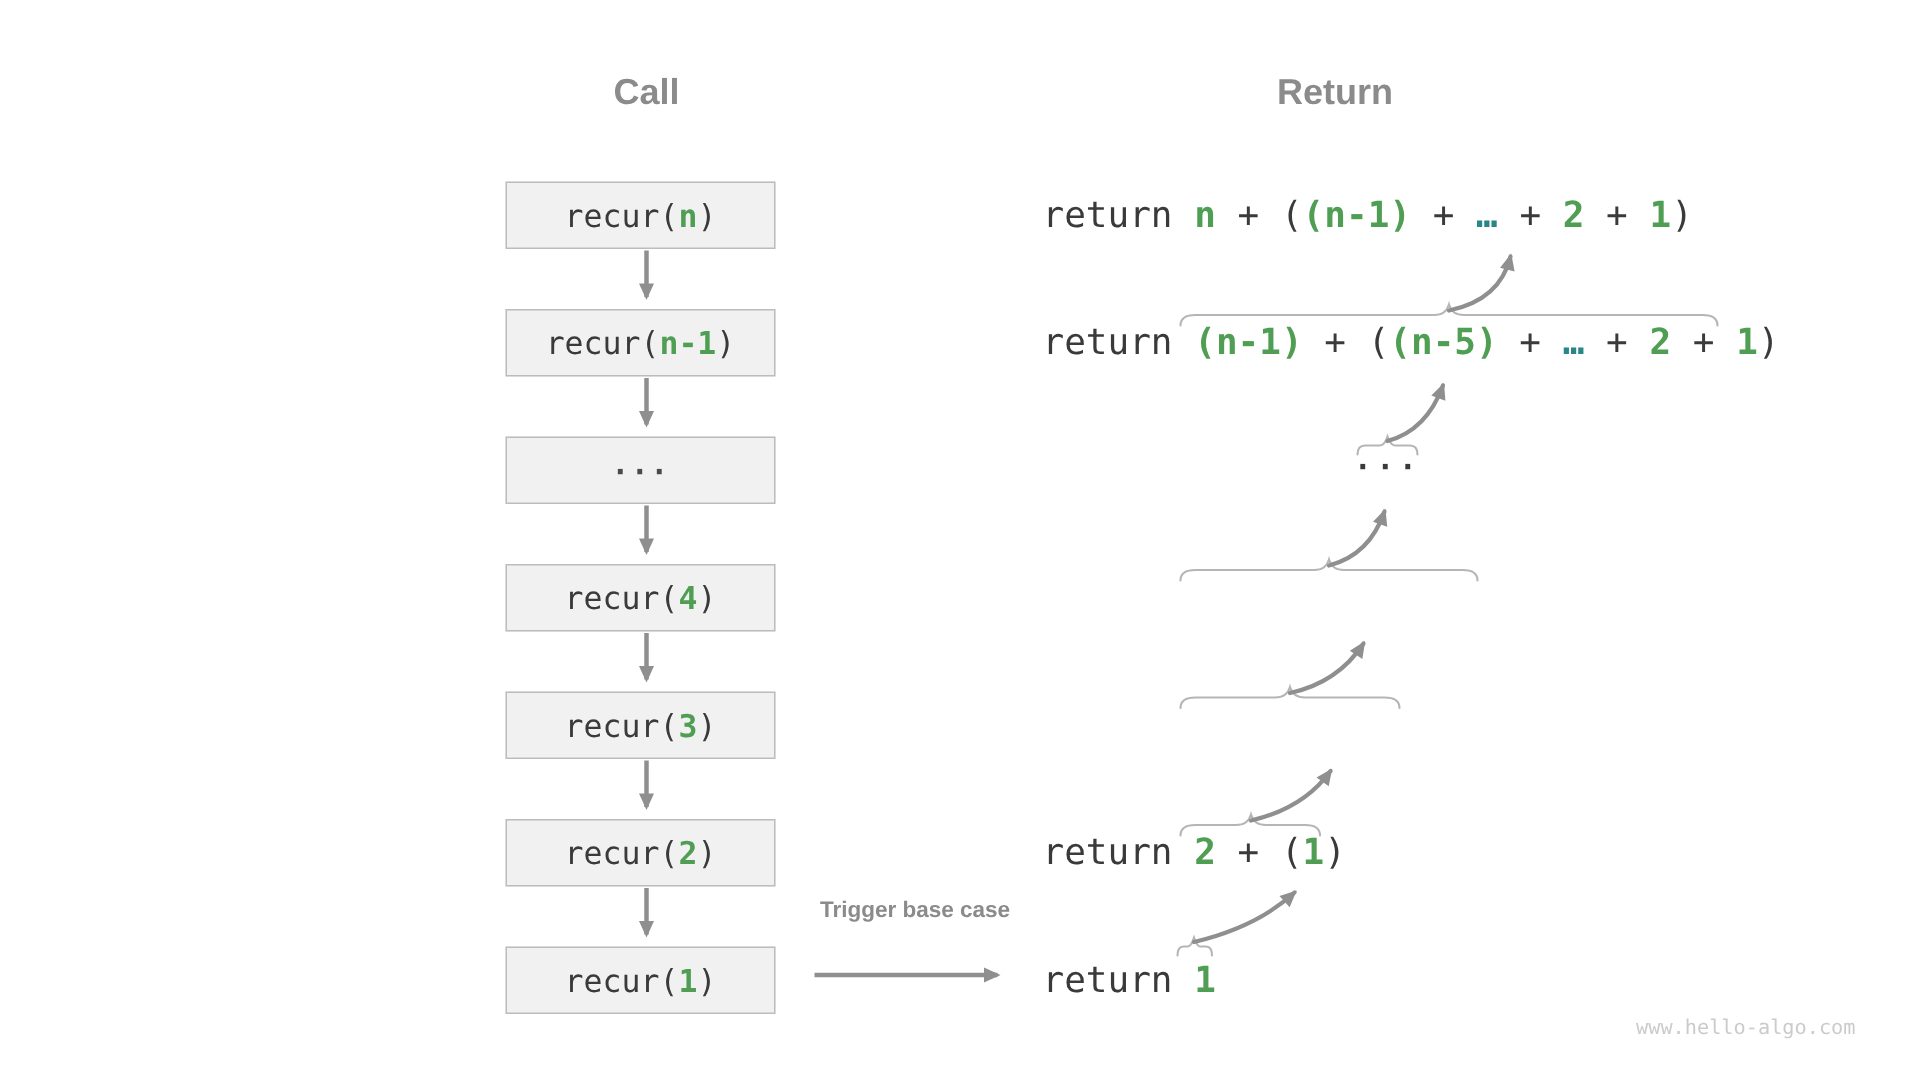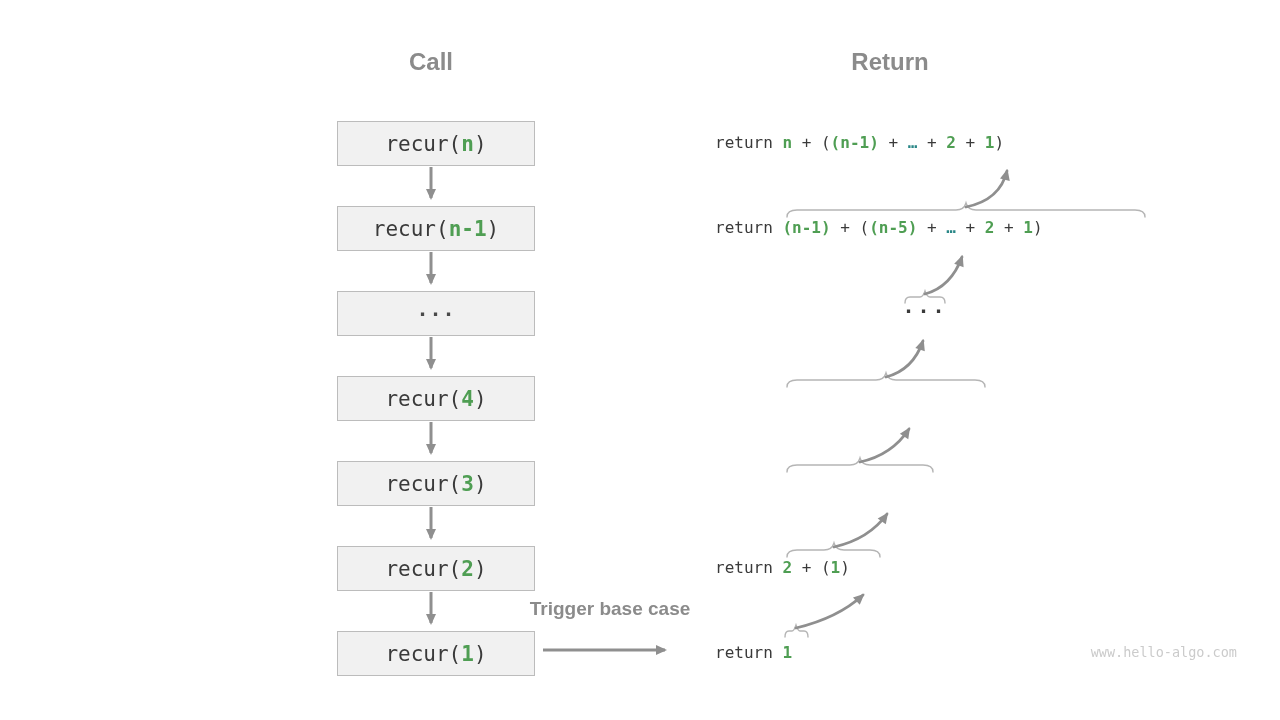--- a/index.html
+++ b/index.html
@@ -6,44 +6,44 @@
   .canvas{
     position:relative;width:1280px;height:720px;background:#ffffff;
     overflow:hidden;font-family:"DejaVu Sans Mono","Liberation Mono",monospace;
   }
   .hdr{
     position:absolute;transform:translateX(-50%);
     font-family:"Liberation Sans","DejaVu Sans",sans-serif;
     font-weight:bold;font-size:24px;color:#8b8b8b;white-space:pre;
   }
   .callbox{
-    position:absolute;left:337px;width:198px;height:45px;
+    position:absolute;left:337px;width:180px;height:45px;
     background:#f1f1f1;border:1.5px solid #bcbcbc;border-radius:0;
     box-sizing:border-box;display:flex;align-items:center;justify-content:center;
     font-size:21px;color:#3a3a3a;white-space:pre;
   }
   .ret-row{
     position:absolute;left:695px;height:28px;line-height:28px;
-    font-size:16px;color:#3a3a3a;white-space:pre;margin-left:20px;
+    font-size:24px;color:#3a3a3a;white-space:pre;
   }
   .dots-box{letter-spacing:1px;font-weight:bold;color:#4a4a4a;font-size:20px;}
   .dots-ret{
     position:absolute;transform:translateX(-50%);font-weight:bold;
     font-size:20px;letter-spacing:3px;color:#3a3a3a;white-space:pre;
   }
   .g{color:#4f9e53;font-weight:bold;}
   .t{color:#2a8787;font-weight:bold;}
   .d{color:#3a3a3a;}
   .trigger{
     position:absolute;transform:translateX(-50%);
     font-family:"Liberation Sans","DejaVu Sans",sans-serif;
-    font-weight:bold;font-size:19px;color:#8b8b8b;white-space:pre;text-align:right;
+    font-weight:bold;font-size:15px;color:#8b8b8b;white-space:pre;text-align:right;
   }
   .watermark{
-    position:absolute;right:43px;top:644px;font-size:13.5px;color:#cbcbcb;white-space:pre;
+    position:absolute;right:43px;top:677px;font-size:13.5px;color:#cbcbcb;white-space:pre;
   }
   svg.overlay{position:absolute;left:0;top:0;width:1280px;height:720px;}
 </style>
 </head>
 <body>
 
 <div class="canvas">
 
   <svg class="overlay" viewBox="0 0 1280 720">
     <defs>

